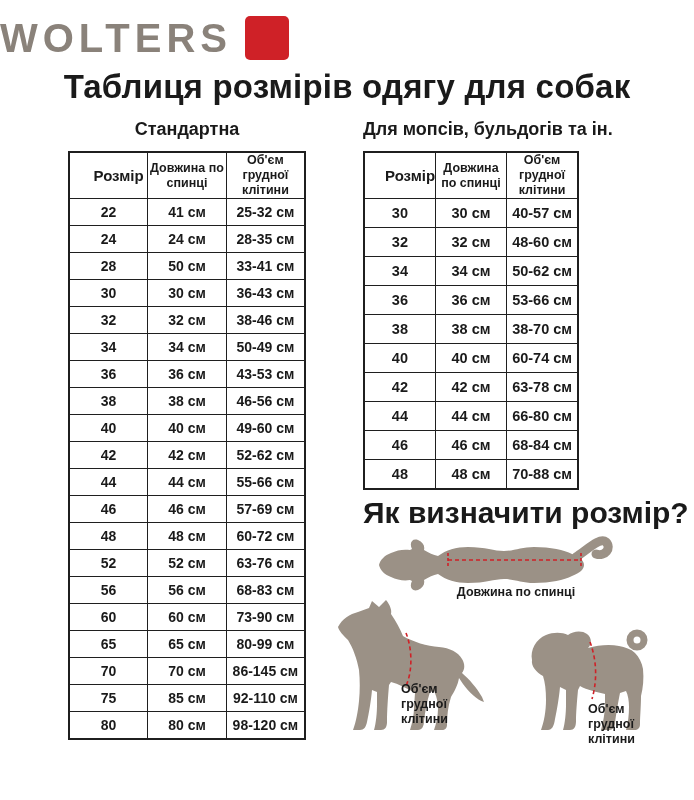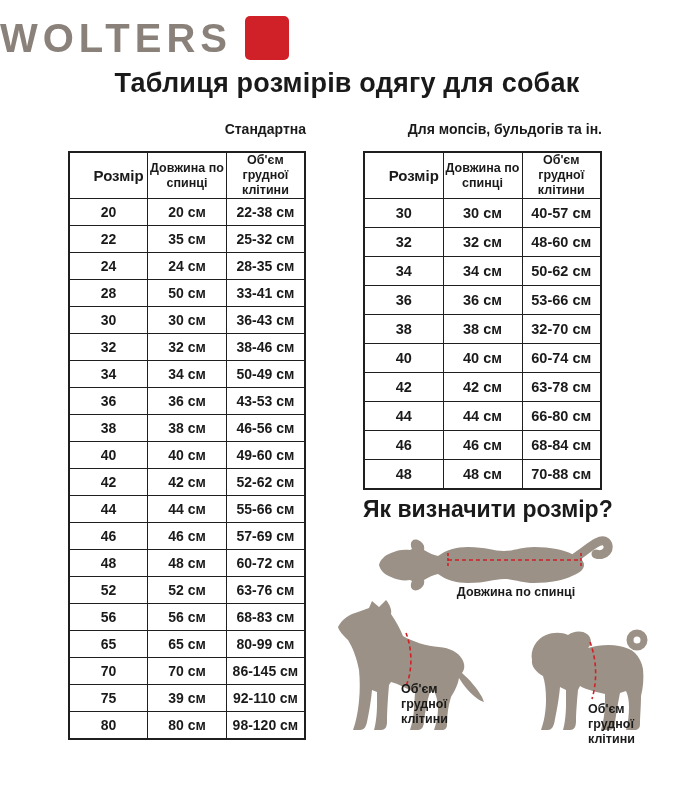--- a/index.html
+++ b/index.html
@@ -3,36 +3,36 @@
 <meta charset="utf-8">
 <style>
   html,body { margin:0; padding:0; background:#ffffff; }
   body { font-family:"Liberation Sans","DejaVu Sans",sans-serif; color:var(--color-text,#1a1a1a); }
   .page { position:relative; width:694px; height:800px; background:#fff; overflow:hidden; }
 
   .logo { position:absolute; top:16px; left:0; width:100%; display:flex; justify-content:flex-start; align-items:center; gap:13px; }
   .brand { font-size:40px; font-weight:bold; letter-spacing:5px; color:var(--color-brand,#8a827a); line-height:1; }
   .logo-square { width:44px; height:44px; background:var(--color-red,#cf2127); border-radius:5px; }
 
-  .main-title { position:absolute; top:68px; left:0; width:100%; text-align:center; font-size:27px; font-weight:bold; letter-spacing:0.2px; }
+  .main-title { position:absolute; top:68px; left:0; width:100%; text-align:center; font-size:33px; font-weight:bold; letter-spacing:0.2px; }
 
   .col { position:absolute; top:116px; }
   .col-left  { left:68px;  width:238px; }
-  .col-right { left:363px; width:239px; }
-  .table-title { text-align:right; font-size:14px; font-weight:bold; height:26px; line-height:26px; white-space:nowrap; }
+  .col-right { left:363px; width:216px; }
+  .table-title { text-align:center; font-size:18px; font-weight:bold; height:26px; line-height:26px; white-space:nowrap; }
 
   table { border-collapse:collapse; width:100%; margin-top:9px; table-layout:fixed;
           border:2px solid var(--color-border,#1f1f1f); }
   th,td { border:1.5px solid var(--color-border,#1f1f1f); text-align:center; font-weight:bold; padding:0; }
   th { font-size:12.5px; line-height:1.2; height:42px; }
   th.size-col { font-size:15px;padding-left:20px; }
   .t-std td { height:26px; font-size:14px; }
   .t-pug td { height:28px; font-size:14.5px; }
 
-  .guide-title { position:absolute; top:496px; left:363px; width:239px; text-align:center; font-size:23px; font-weight:bold; white-space:nowrap; }
+  .guide-title { position:absolute; top:496px; left:363px; width:239px; text-align:center; font-size:30px; font-weight:bold; white-space:nowrap; }
 
   .svg-abs { position:absolute; }
   .dog-fill   { fill:var(--color-silhouette,#9b9186); }
   .dog-stroke { stroke:var(--color-silhouette,#9b9186); fill:none; }
   .measure      { stroke:var(--color-red,#cf2127); fill:none; stroke-width:1.6; stroke-dasharray:4 3; }
   .measure-tick { stroke:var(--color-red,#cf2127); fill:none; stroke-width:1.6; stroke-dasharray:3 2; }
 
   .diagram-label { position:absolute; font-size:12.5px; font-weight:bold; line-height:1.18; }
   .label-center { text-align:center; }
 </style>
@@ -53,27 +53,22 @@
     <table class="t-std">
       <thead>
         <tr>
           <th class="size-col">Розмір</th>
           <th>Довжина по спинці</th>
           <th>Об'єм грудної клітини</th>
         </tr>
       </thead>
       <tbody>
           <tr>
-            <td>20</td>
-            <td>20 см</td>
-            <td>22-38 см</td>
-          </tr>
-          <tr>
             <td>22</td>
-            <td>35 см</td>
+            <td>41 см</td>
             <td>25-32 см</td>
           </tr>
           <tr>
             <td>24</td>
             <td>24 см</td>
             <td>28-35 см</td>
           </tr>
           <tr>
             <td>28</td>
             <td>50 см</td>
@@ -133,32 +128,37 @@
             <td>52</td>
             <td>52 см</td>
             <td>63-76 см</td>
           </tr>
           <tr>
             <td>56</td>
             <td>56 см</td>
             <td>68-83 см</td>
           </tr>
           <tr>
+            <td>60</td>
+            <td>60 см</td>
+            <td>73-90 см</td>
+          </tr>
+          <tr>
             <td>65</td>
             <td>65 см</td>
             <td>80-99 см</td>
           </tr>
           <tr>
             <td>70</td>
             <td>70 см</td>
             <td>86-145 см</td>
           </tr>
           <tr>
             <td>75</td>
-            <td>39 см</td>
+            <td>85 см</td>
             <td>92-110 см</td>
           </tr>
           <tr>
             <td>80</td>
             <td>80 см</td>
             <td>98-120 см</td>
           </tr>
         </tbody>
     </table>
   </div>
@@ -190,21 +190,21 @@
             <td>50-62 см</td>
           </tr>
           <tr>
             <td>36</td>
             <td>36 см</td>
             <td>53-66 см</td>
           </tr>
           <tr>
             <td>38</td>
             <td>38 см</td>
-            <td>32-70 см</td>
+            <td>38-70 см</td>
           </tr>
           <tr>
             <td>40</td>
             <td>40 см</td>
             <td>60-74 см</td>
           </tr>
           <tr>
             <td>42</td>
             <td>42 см</td>
             <td>63-78 см</td>

